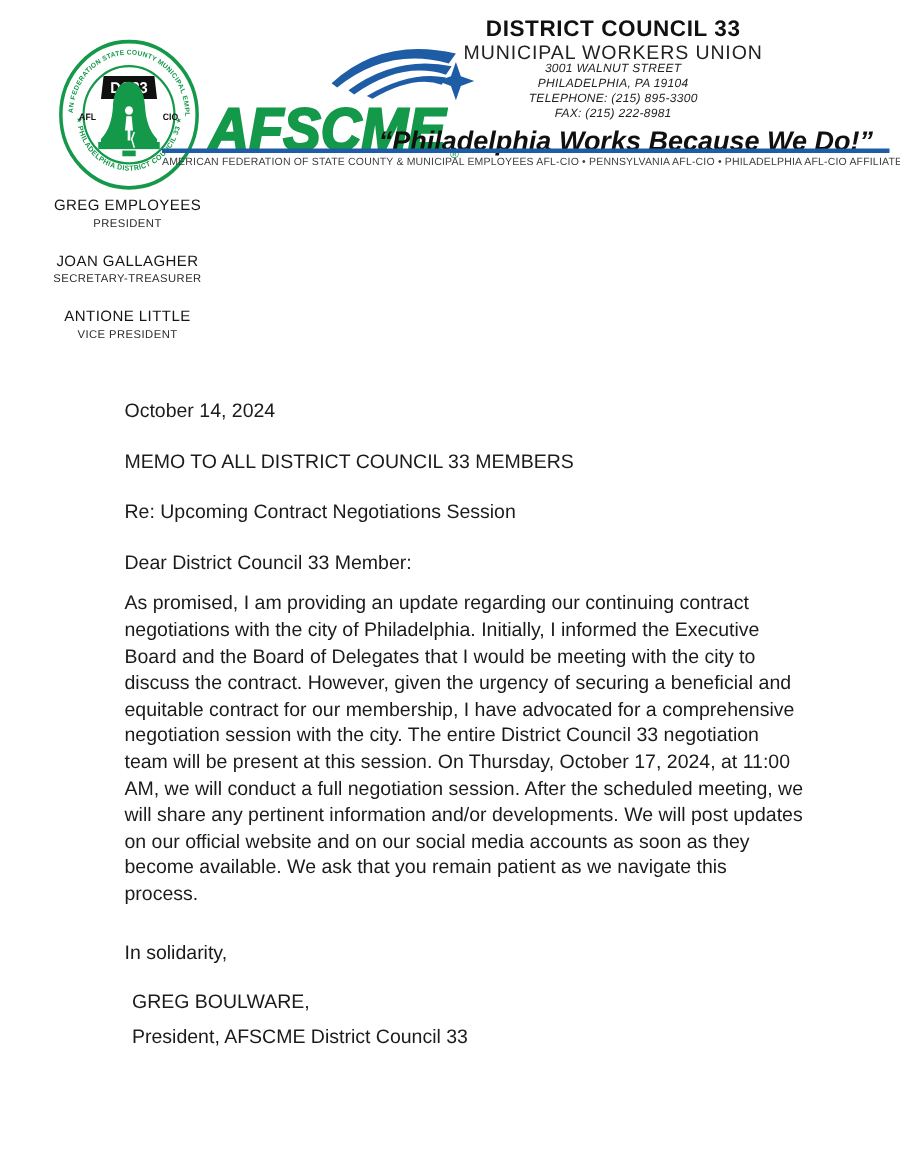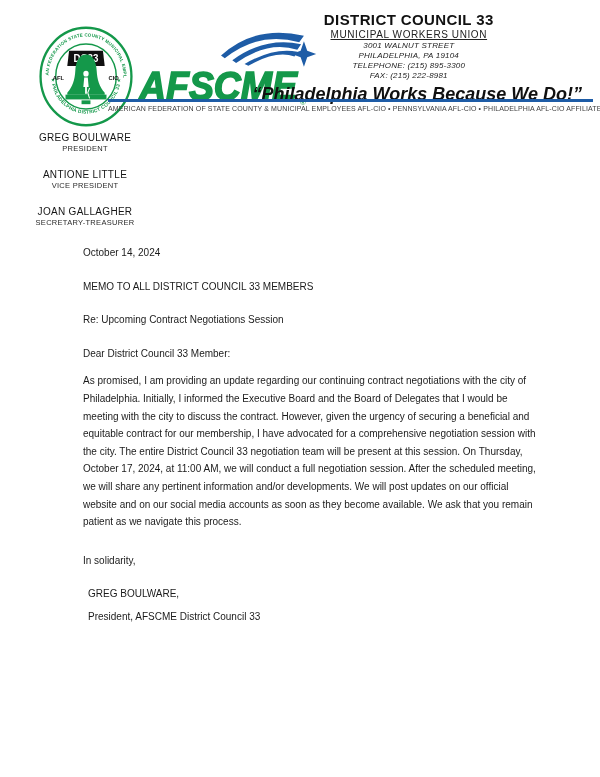--- a/index.html
+++ b/index.html
@@ -6,33 +6,33 @@
   .page{
     position:relative;width:600px;height:777px;background:#ffffff;overflow:hidden;
     font-family:"Liberation Sans","DejaVu Sans",sans-serif;color:#1b1b1b;
   }
   
   .seal{position:absolute;left:37px;top:24px;width:98px;height:105px;}
   .wordmark{position:absolute;left:138px;top:61px;width:178px;height:46px;}
   .swoosh{position:absolute;left:221px;top:27px;width:98px;height:40px;}
   .header-right{position:absolute;right:35px;top:11px;text-align:center;white-space:nowrap;}
   .org-name{font-size:15px;font-weight:bold;letter-spacing:.4px;line-height:17px;color:#111;}
-  .org-sub{font-size:10px;letter-spacing:.6px;line-height:13px;color:#222;text-decoration:underline;}
+  .org-sub{font-size:13px;letter-spacing:.6px;line-height:13px;color:#222;}
   .addr{font-size:8px;line-height:10px;letter-spacing:.2px;color:#222;font-style:italic;}
   .tagline{font-size:18px;font-weight:bold;font-style:italic;line-height:16px;margin:5px -17px 0 0;color:#101010;}
   .blue-rule{position:absolute;left:108px;top:99px;width:485px;height:3px;}
   .affiliate{position:absolute;left:108px;top:105px;width:485px;text-align:center;
     font-size:7px;letter-spacing:.12px;color:#3d3d3d;white-space:nowrap;}
   
   .officers{position:absolute;left:10px;top:131px;width:150px;text-align:center;}
   .officer{margin-bottom:14px;}
   .officer-name{font-size:10px;line-height:13px;letter-spacing:.3px;color:#151515;}
   .officer-title{font-size:7.5px;line-height:10px;letter-spacing:.3px;color:#2a2a2a;}
   
-  .letter{position:absolute;left:83px;top:244px;width:454px;font-size:10px;line-height:17.6px;color:#1b1b1b;}
+  .letter{position:absolute;left:83px;top:265px;width:454px;font-size:13px;line-height:17.6px;color:#1b1b1b;}
   .letter p{margin:0 0 16px 0;}
   .letter .memo-line{font-weight:normal;}
   .letter .salutation{margin-bottom:10px;}
   .letter .body-par{margin-bottom:21px;}
   .letter .closing{}
   .letter .sig-line{margin:5px;}
 </style>
 </head>
 <body>
 
@@ -93,30 +93,30 @@
     <div class="addr">TELEPHONE: (215) 895-3300</div>
     <div class="addr">FAX: (215) 222-8981</div>
     <div class="tagline">“Philadelphia Works Because We Do!”</div>
   </div>
 
   <div class="blue-rule" style="background:#1e5ca6;"></div>
   <div class="affiliate">AMERICAN FEDERATION OF STATE COUNTY &amp; MUNICIPAL EMPLOYEES AFL-CIO • PENNSYLVANIA AFL-CIO • PHILADELPHIA AFL-CIO AFFILIATE</div>
 
   <div class="officers">
     <div class="officer">
-      <div class="officer-name">GREG BOULWARE</div>
+      <div class="officer-name">GREG EMPLOYEES</div>
       <div class="officer-title">PRESIDENT</div>
+    </div>
+    <div class="officer">
+      <div class="officer-name">JOAN GALLAGHER</div>
+      <div class="officer-title">SECRETARY-TREASURER</div>
     </div>
     <div class="officer">
       <div class="officer-name">ANTIONE LITTLE</div>
       <div class="officer-title">VICE PRESIDENT</div>
-    </div>
-    <div class="officer">
-      <div class="officer-name">JOAN GALLAGHER</div>
-      <div class="officer-title">SECRETARY-TREASURER</div>
     </div>
   </div>
 
   <div class="letter">
     <p class="date">October 14, 2024</p>
     <p class="memo-line">MEMO TO ALL DISTRICT COUNCIL 33 MEMBERS</p>
     <p class="re-line">Re: Upcoming Contract Negotiations Session</p>
     <p class="salutation">Dear District Council 33 Member:</p>
     <p class="body-par">As promised, I am providing an update regarding our continuing contract negotiations with the city of Philadelphia. Initially, I informed the Executive Board and the Board of Delegates that I would be meeting with the city to discuss the contract. However, given the urgency of securing a beneficial and equitable contract for our membership, I have advocated for a comprehensive negotiation session with the city. The entire District Council 33 negotiation team will be present at this session. On Thursday, October 17, 2024, at 11:00 AM, we will conduct a full negotiation session. After the scheduled meeting, we will share any pertinent information and/or developments. We will post updates on our official website and on our social media accounts as soon as they become available. We ask that you remain patient as we navigate this process.</p>
     <p class="closing">In solidarity,</p>

